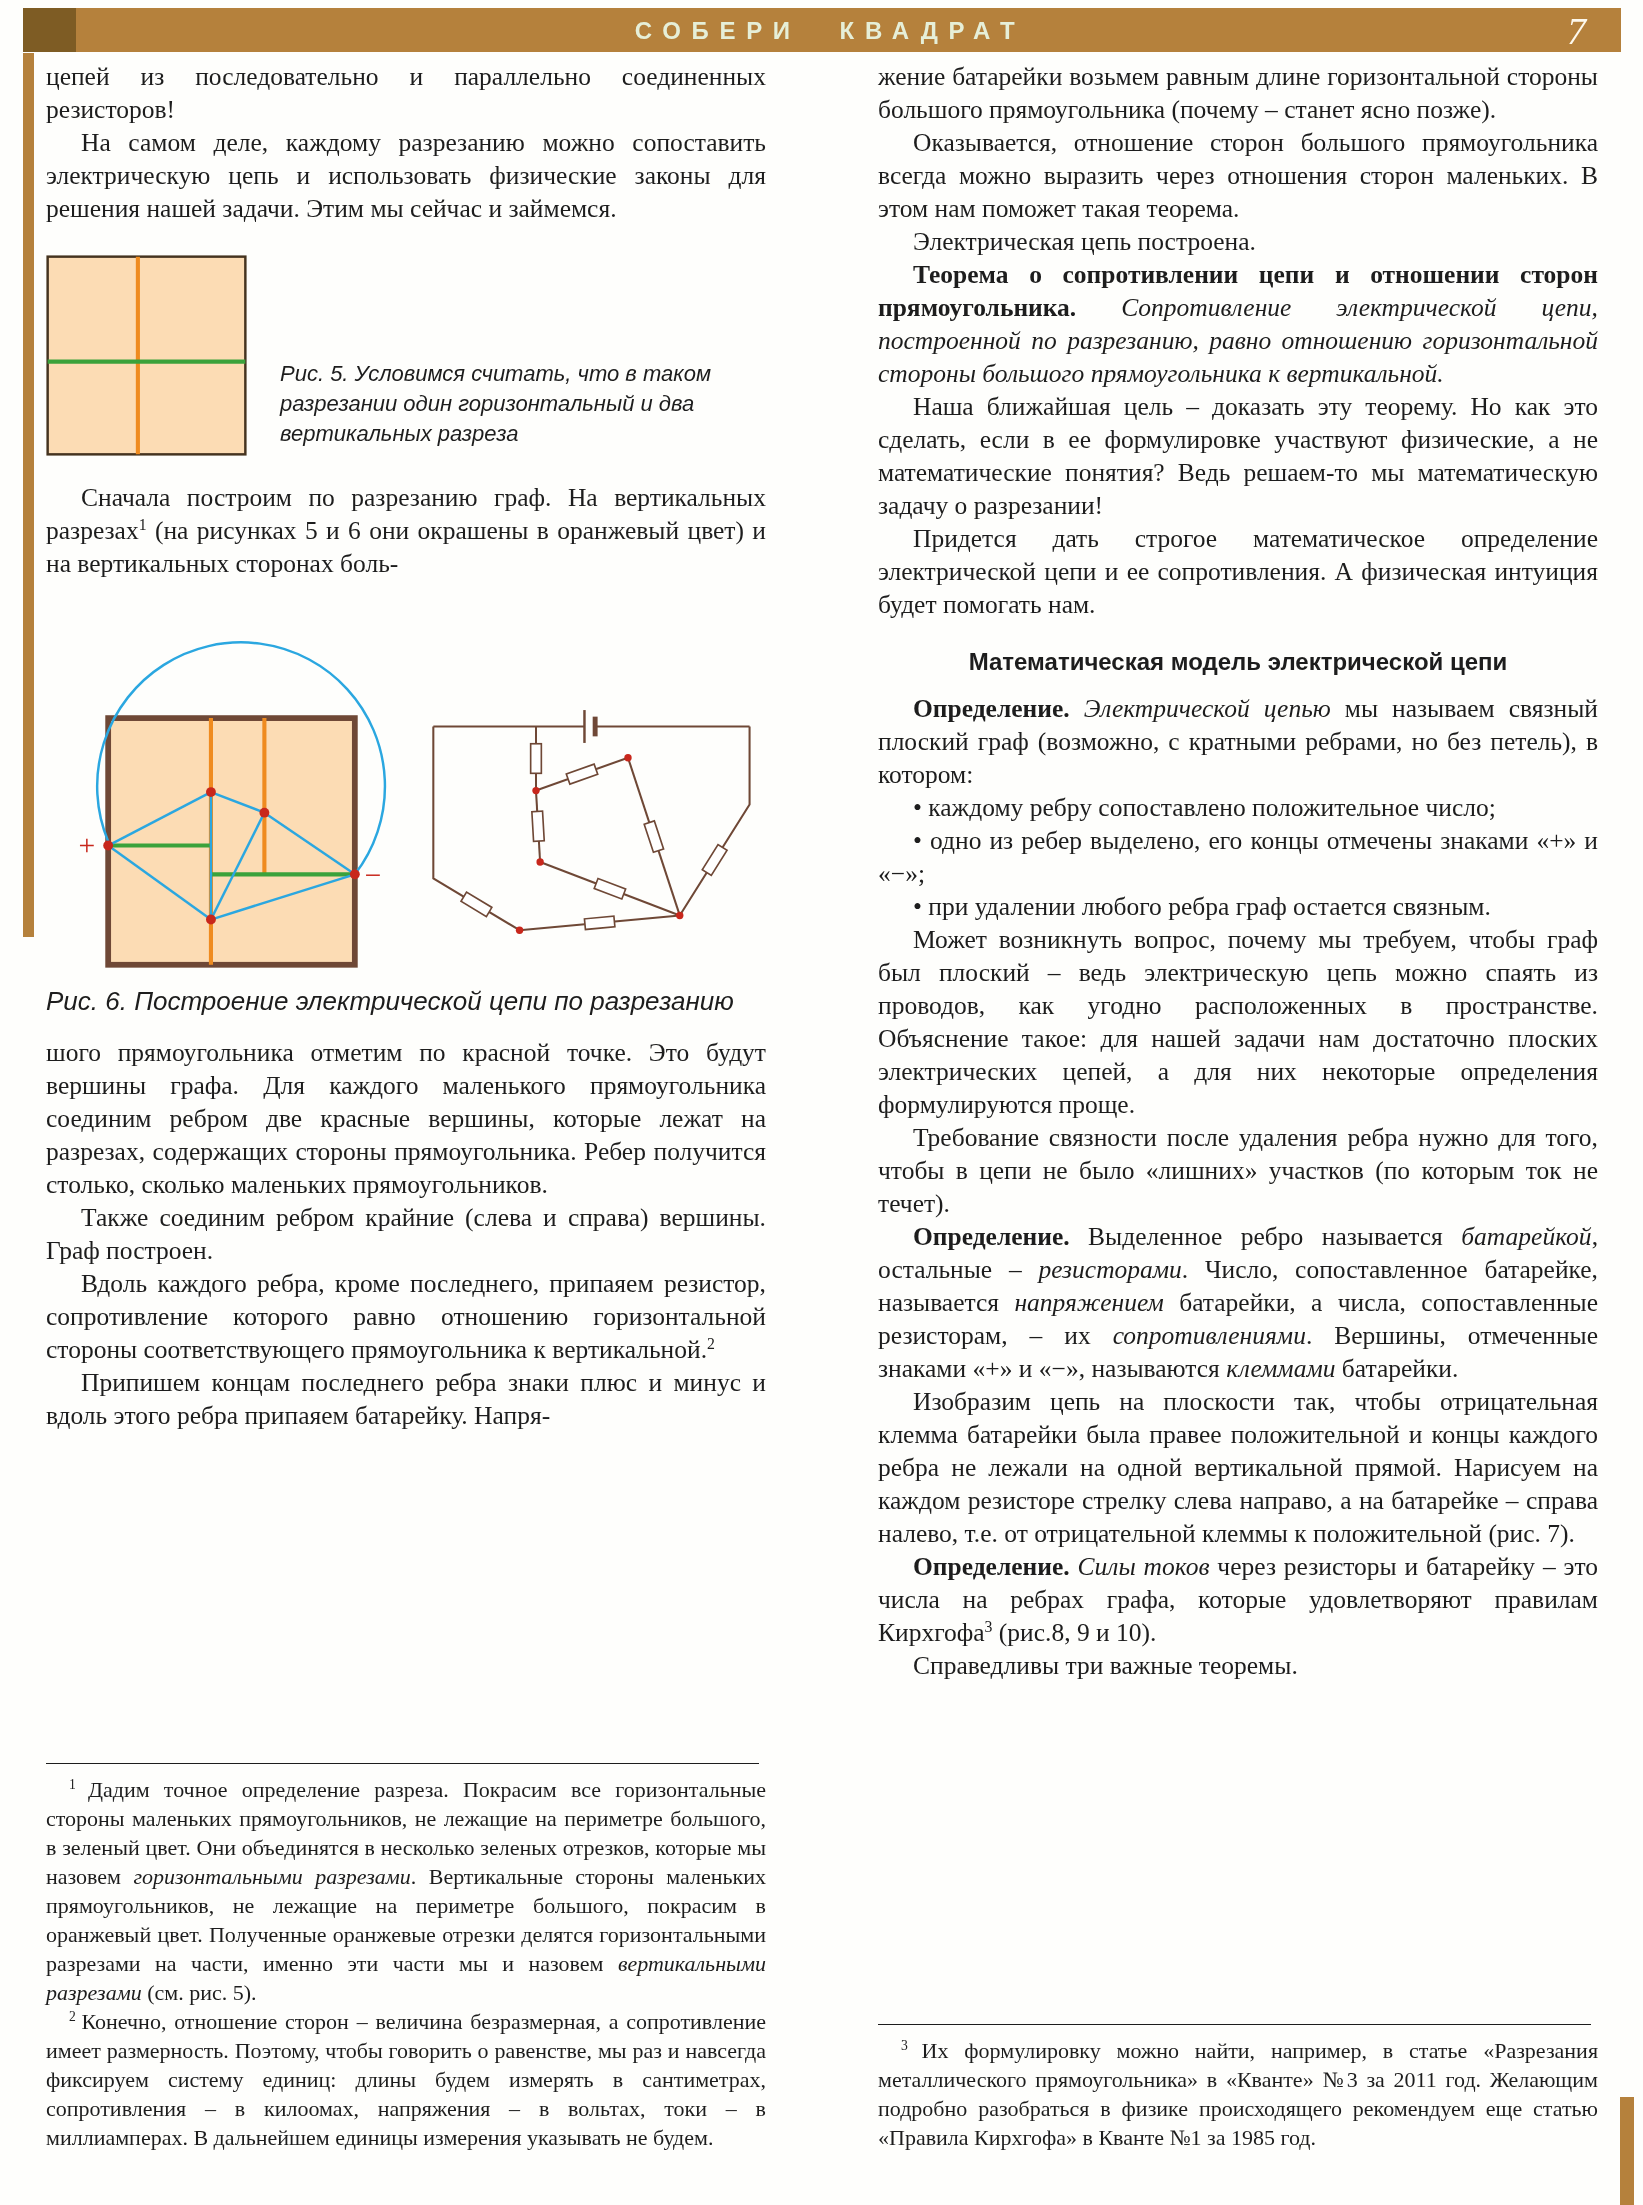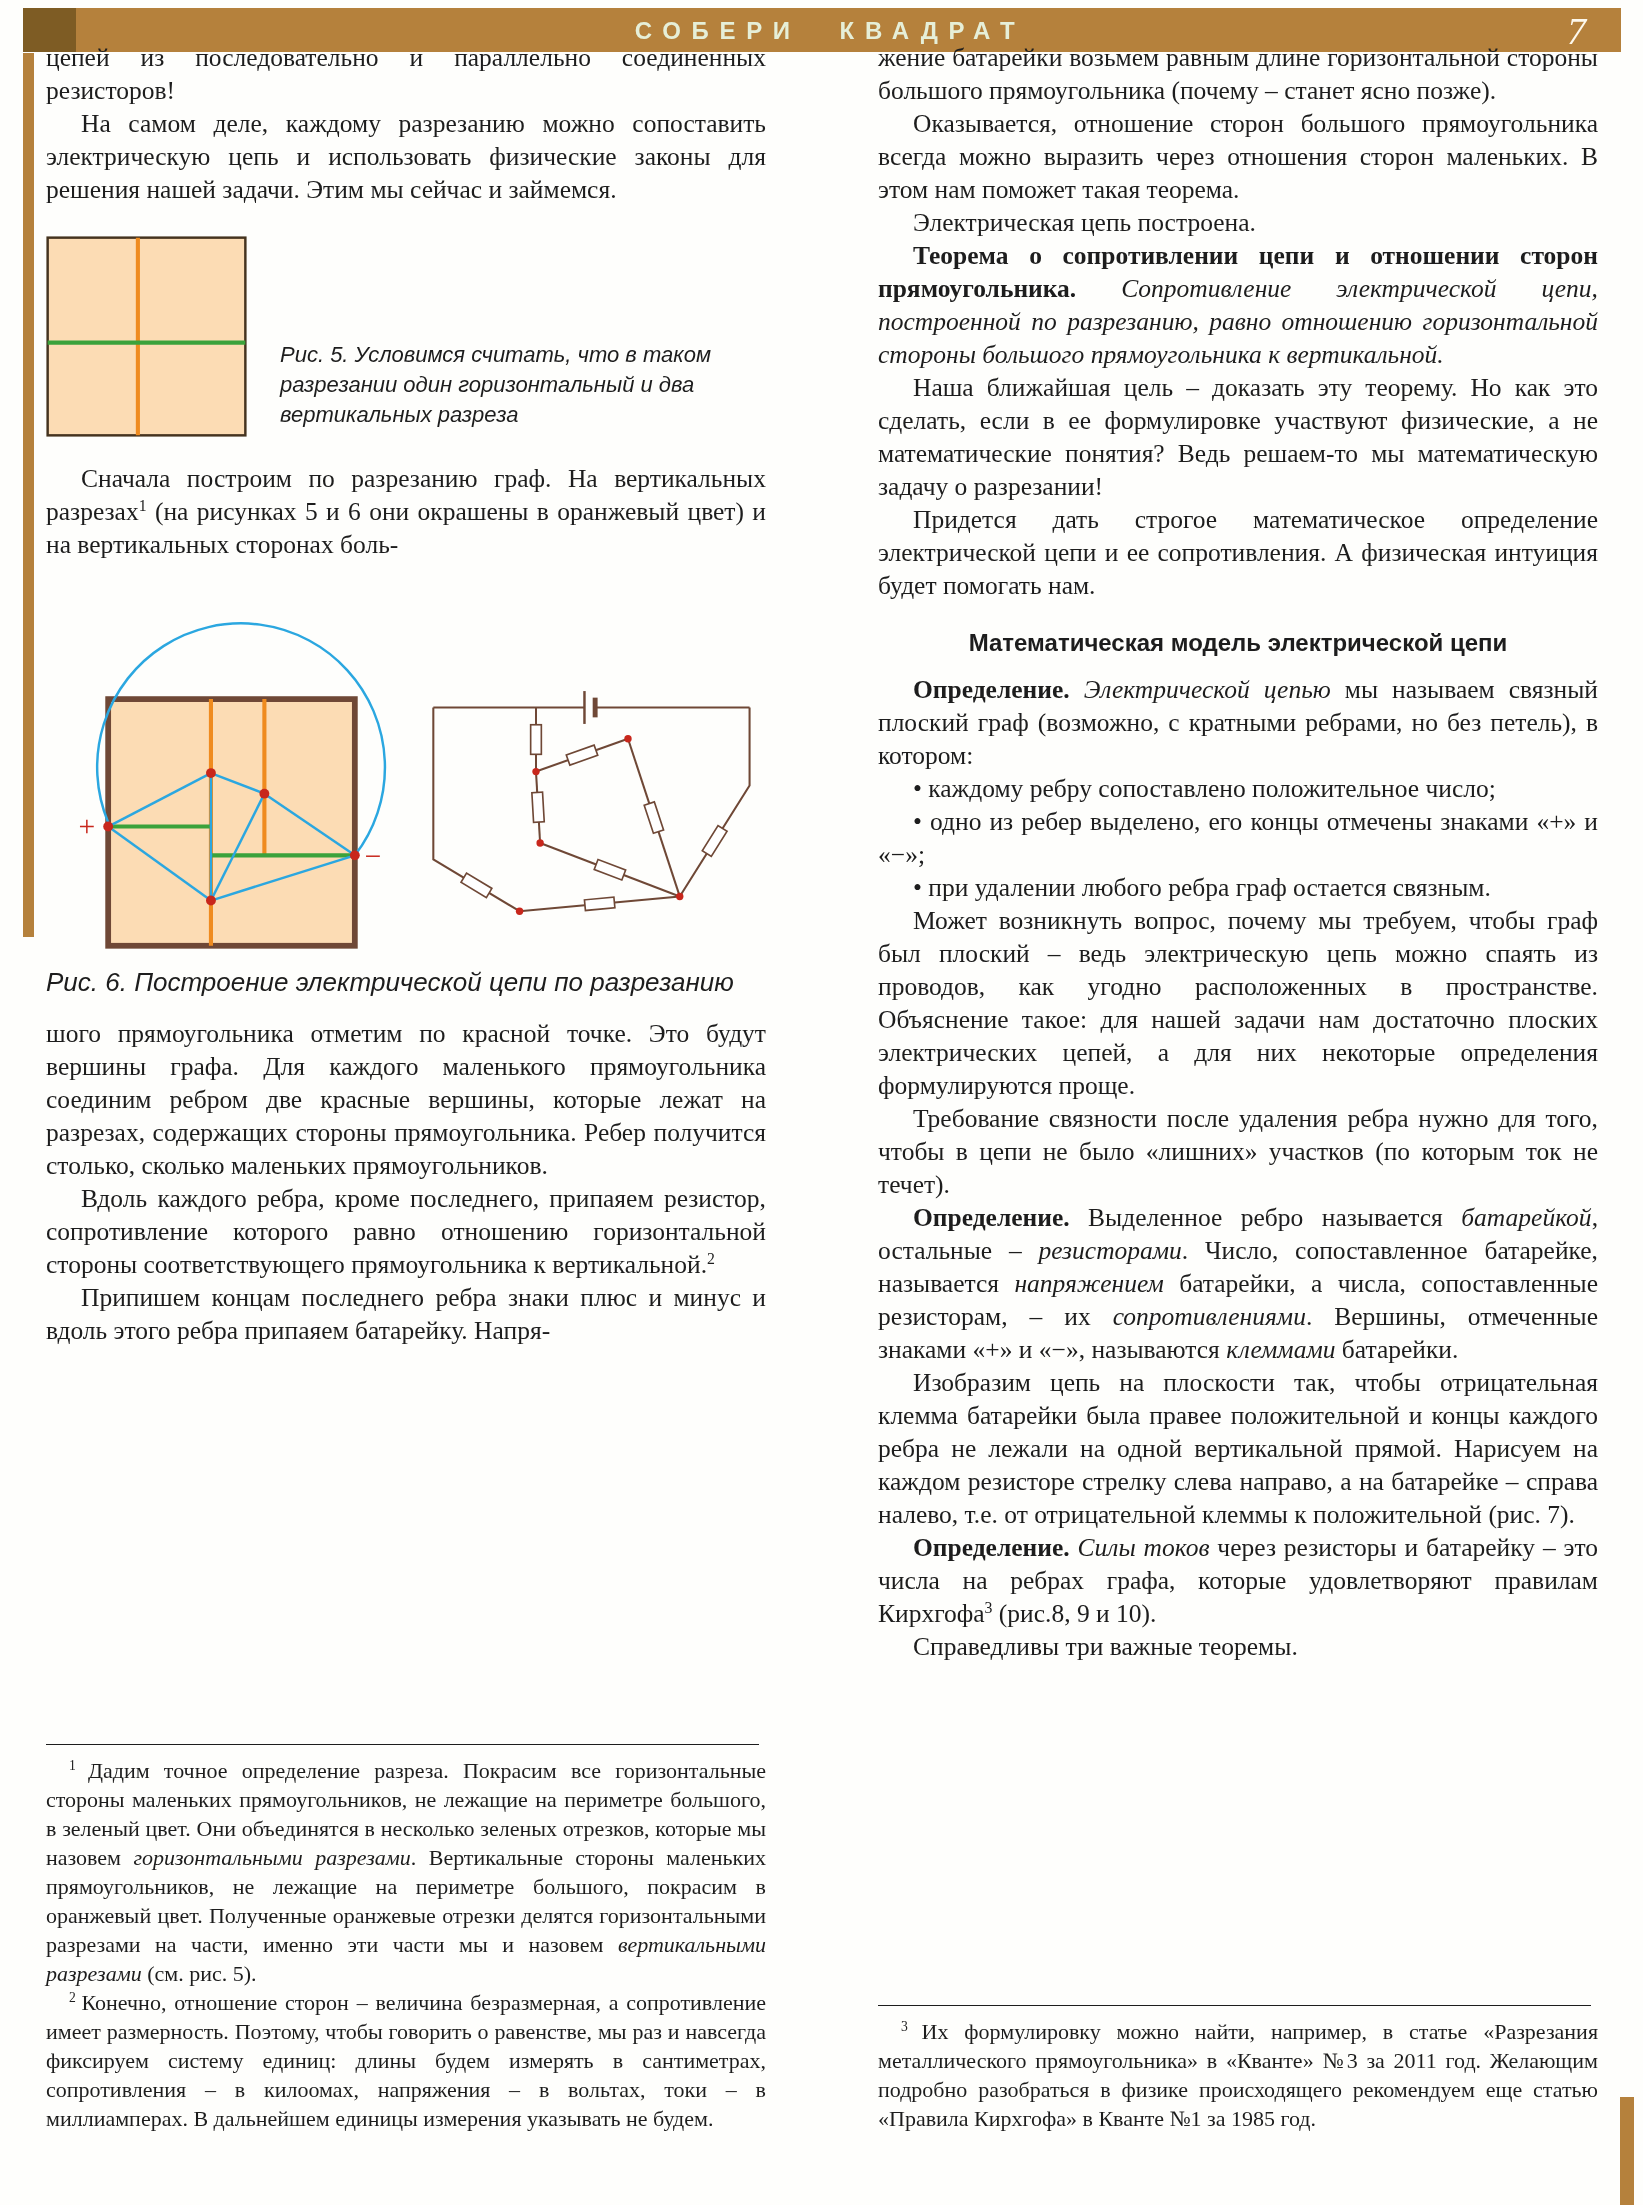--- a/index.html
+++ b/index.html
@@ -39,21 +39,21 @@
     position: absolute; left: 23px; top: 53px; width: 10.7px; height: 884px;
     background: #b5813c;
   }
   .right-rule {
     position: absolute; right: 10px; bottom: 0; width: 14px; height: 108px;
     background: #b5813c;
   }
 
   
   main {
-    position: absolute; left: 46px; top: 41px; width: 1552px;
+    position: absolute; left: 46px; top: 60px; width: 1552px;
     display: flex; gap: 112px;
   }
   .col {
     width: 740px; height: 2092px;
     display: flex; flex-direction: column;
     font-size: 25.5px; line-height: 33px;
     text-align: justify;
   }
   .para { margin: 0; }
   .para.indent { text-indent: 35px; }
@@ -194,20 +194,21 @@
               <circle cx="315" cy="250" r="4.5"></circle>
             </g>
           </svg>
 
         </div>
         <figcaption>Рис. 6. Построение электрической цепи по разрезанию</figcaption>
       </figure>
 
       <div>
           <p class="para"><span>шого прямоугольника отметим по красной точке. Это будут вершины графа. Для каждого маленького прямоугольника соединим ребром две красные вершины, которые лежат на разрезах, содержащих стороны прямоугольника. Ребер получится столько, сколько маленьких прямоугольников.</span></p>
+          <p class="para indent"><span>Также соединим ребром крайние (слева и справа) вершины. Граф построен.</span></p>
           <p class="para indent"><span>Вдоль каждого ребра, кроме последнего, припаяем резистор, сопротивление которого равно отношению горизонтальной стороны соответствующего прямоугольника к вертикальной.</span><sup>2</sup></p>
           <p class="para indent"><span>Припишем концам последнего ребра знаки плюс и минус и вдоль этого ребра припаяем батарейку. Напря-</span></p>
         </div>
 
       <div class="footnote-block">
         <div class="footnote-rule"></div>
         <div class="footnotes">
             <p class="para indent"><sup>1 </sup><span>Дадим точное определение разреза. Покрасим все горизонтальные стороны маленьких прямоугольников, не лежащие на периметре большого, в зеленый цвет. Они объединятся в несколько зеленых отрезков, которые мы назовем </span><span class="seg-i">горизонтальными разрезами</span><span>. Вертикальные стороны маленьких прямоугольников, не лежащие на периметре большого, покрасим в оранжевый цвет. Полученные оранжевые отрезки делятся горизонтальными разрезами на части, именно эти части мы и назовем </span><span class="seg-i">вертикальными разрезами</span><span> (см. рис. 5).</span></p>
             <p class="para indent"><sup>2 </sup><span>Конечно, отношение сторон – величина безразмерная, а сопротивление имеет размерность. Поэтому, чтобы говорить о равенстве, мы раз и навсегда фиксируем систему единиц: длины будем измерять в сантиметрах, сопротивления – в килоомах, напряжения – в вольтах, токи – в миллиамперах. В дальнейшем единицы измерения указывать не будем.</span></p>
           </div>

